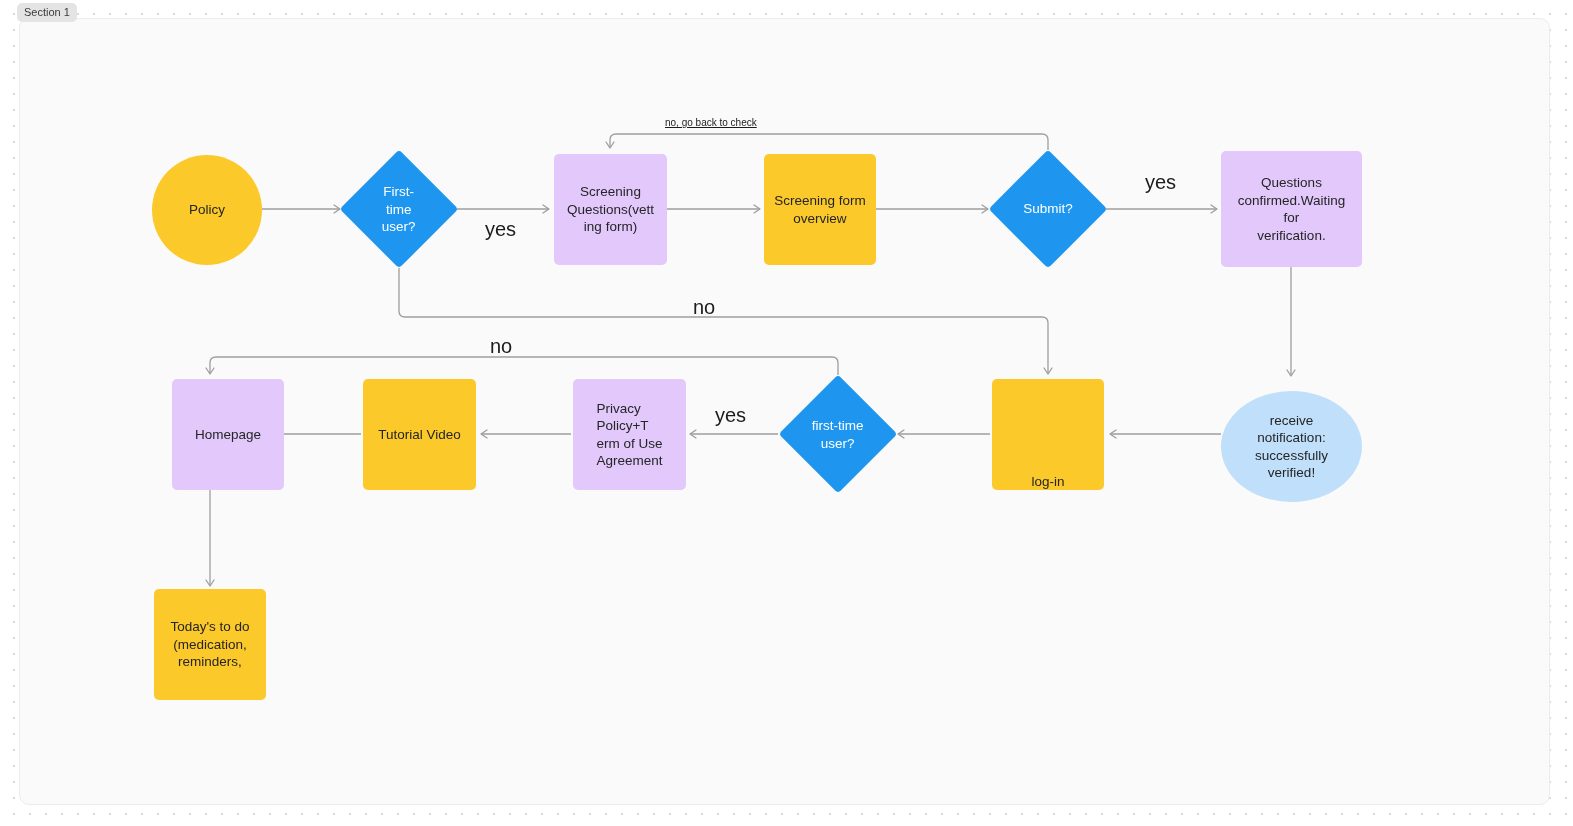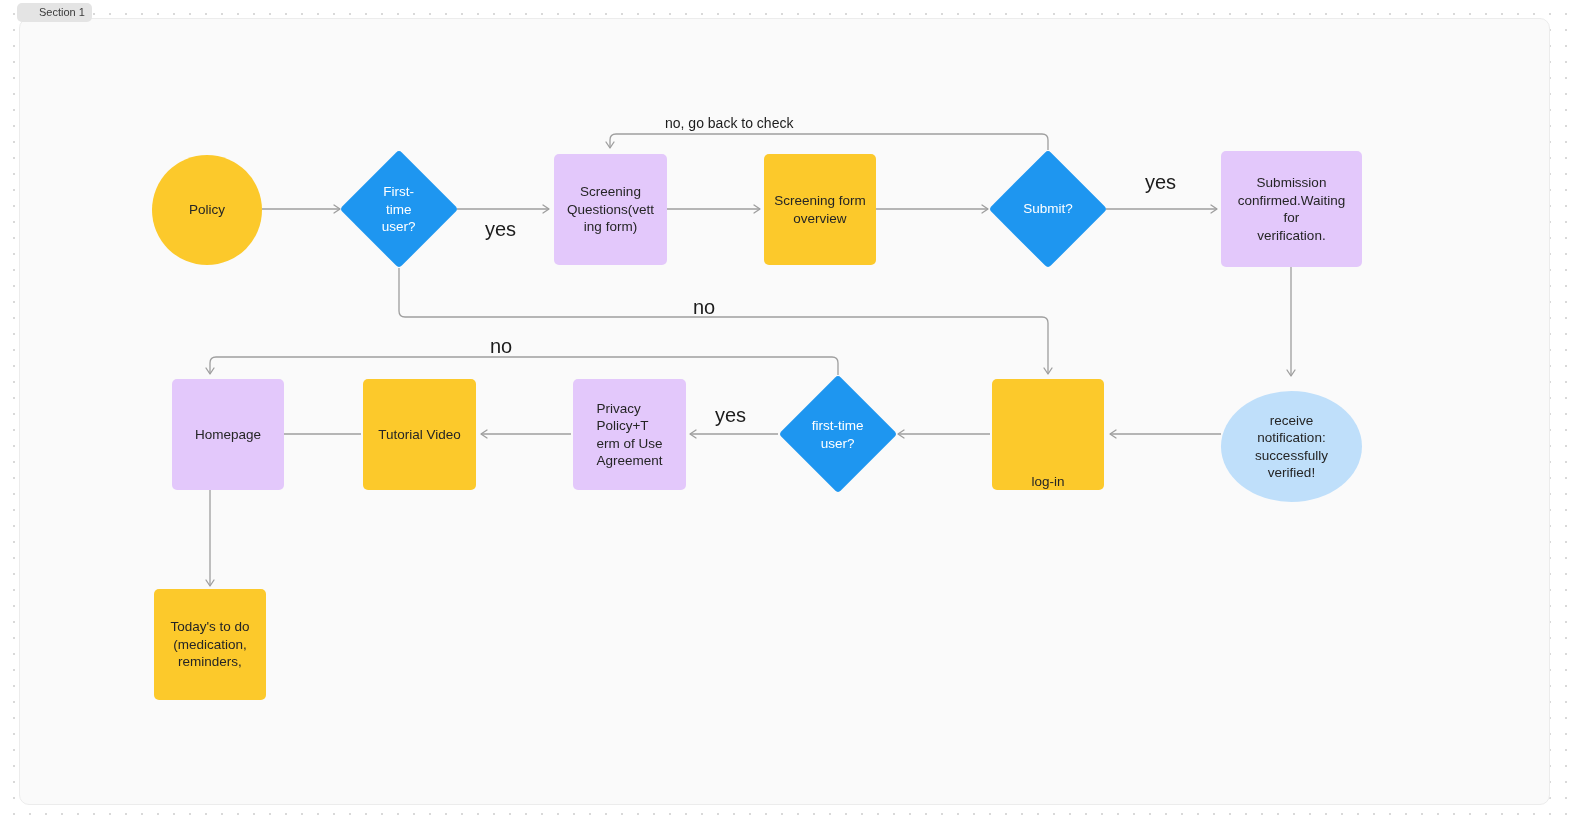--- a/index.html
+++ b/index.html
@@ -39,21 +39,21 @@
     box-sizing: border-box;
   }
   #section-tag {
     position: absolute;
     left: 17px;
     top: 3px;
     background: #e4e4e4;
     color: #3b3b3b;
     font-size: 11px;
     line-height: 14px;
-    padding: 2px 7px 3px 22px;
+    padding: 2px 7px 3px 7px;
     border-radius: 5px;
     white-space: nowrap;
     z-index: 40;
   }
 
   
   #edges {
     position: absolute;
     left: 0;
     top: 0;
@@ -99,22 +99,23 @@
   
   .edge-label {
     position: absolute;
     z-index: 20;
     color: #1c1c1c;
     white-space: nowrap;
     font-size: 20px;
     line-height: 26px;
   }
   .edge-label.small {
-    font-size: 14px;
+    font-size: 10px;
     line-height: 16px;
+    text-decoration: underline;
   }
 </style>
 </head>
 <body>
 
 <div id="canvas">
 
   <div id="section-frame"></div>
   <div id="section-tag">Section 1</div>
 
@@ -177,21 +178,21 @@
   <div class="node shape-rect" style="left:764px; top:154px; width:112px; height:111px; background:#fcc92b;">
     <span class="label">Screening form
 overview</span>
   </div>
 
   <div class="node shape-diamond" style="left:1006px; top:167px; width:84px; height:84px; background:#1e96f0;">
     <span class="label white-text">Submit?</span>
   </div>
 
   <div class="node shape-rect" style="left:1221px; top:151px; width:141px; height:116px; background:#e3c8fb;">
-    <span class="label">Submission
+    <span class="label">Questions
 confirmed.Waiting for
 verification.</span>
   </div>
 
   <div class="node shape-ellipse" style="left:1221px; top:391px; width:141px; height:111px; background:#bfdffa;">
     <span class="label">receive
 notification:
 successfully
 verified!</span>
   </div>

